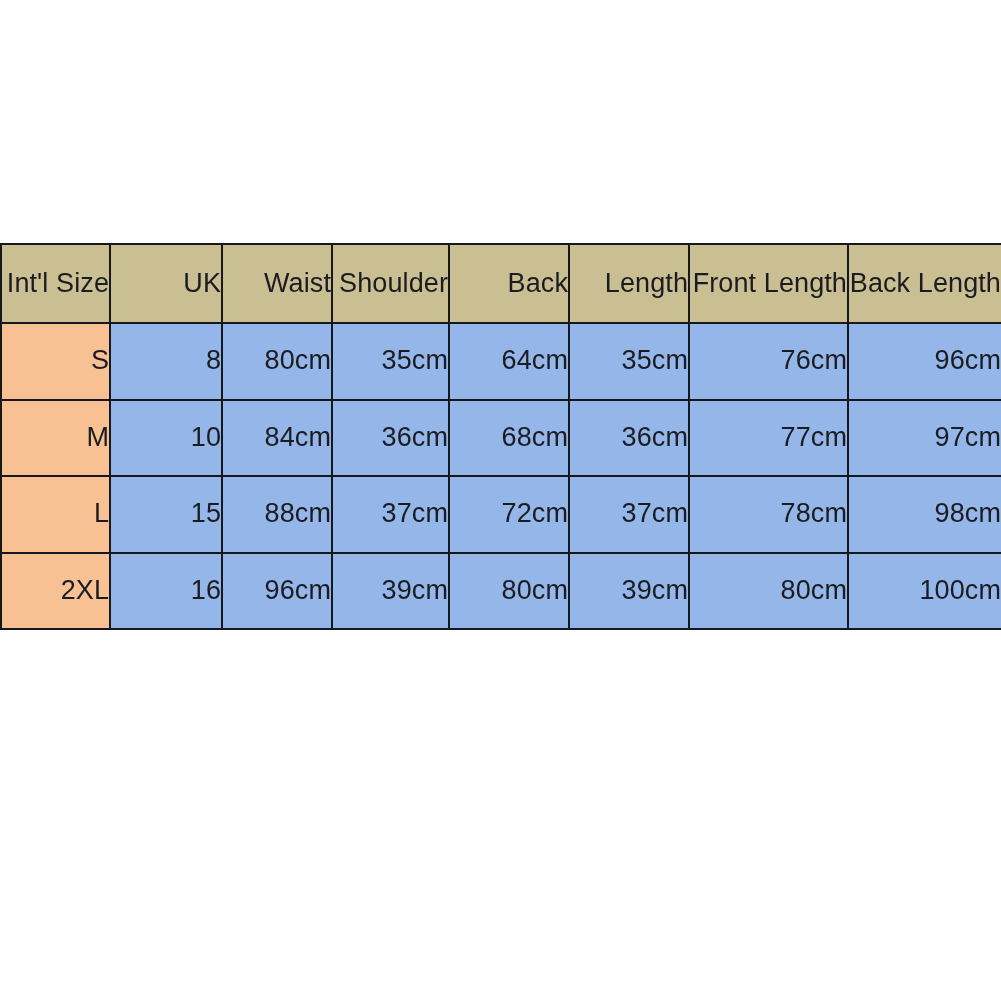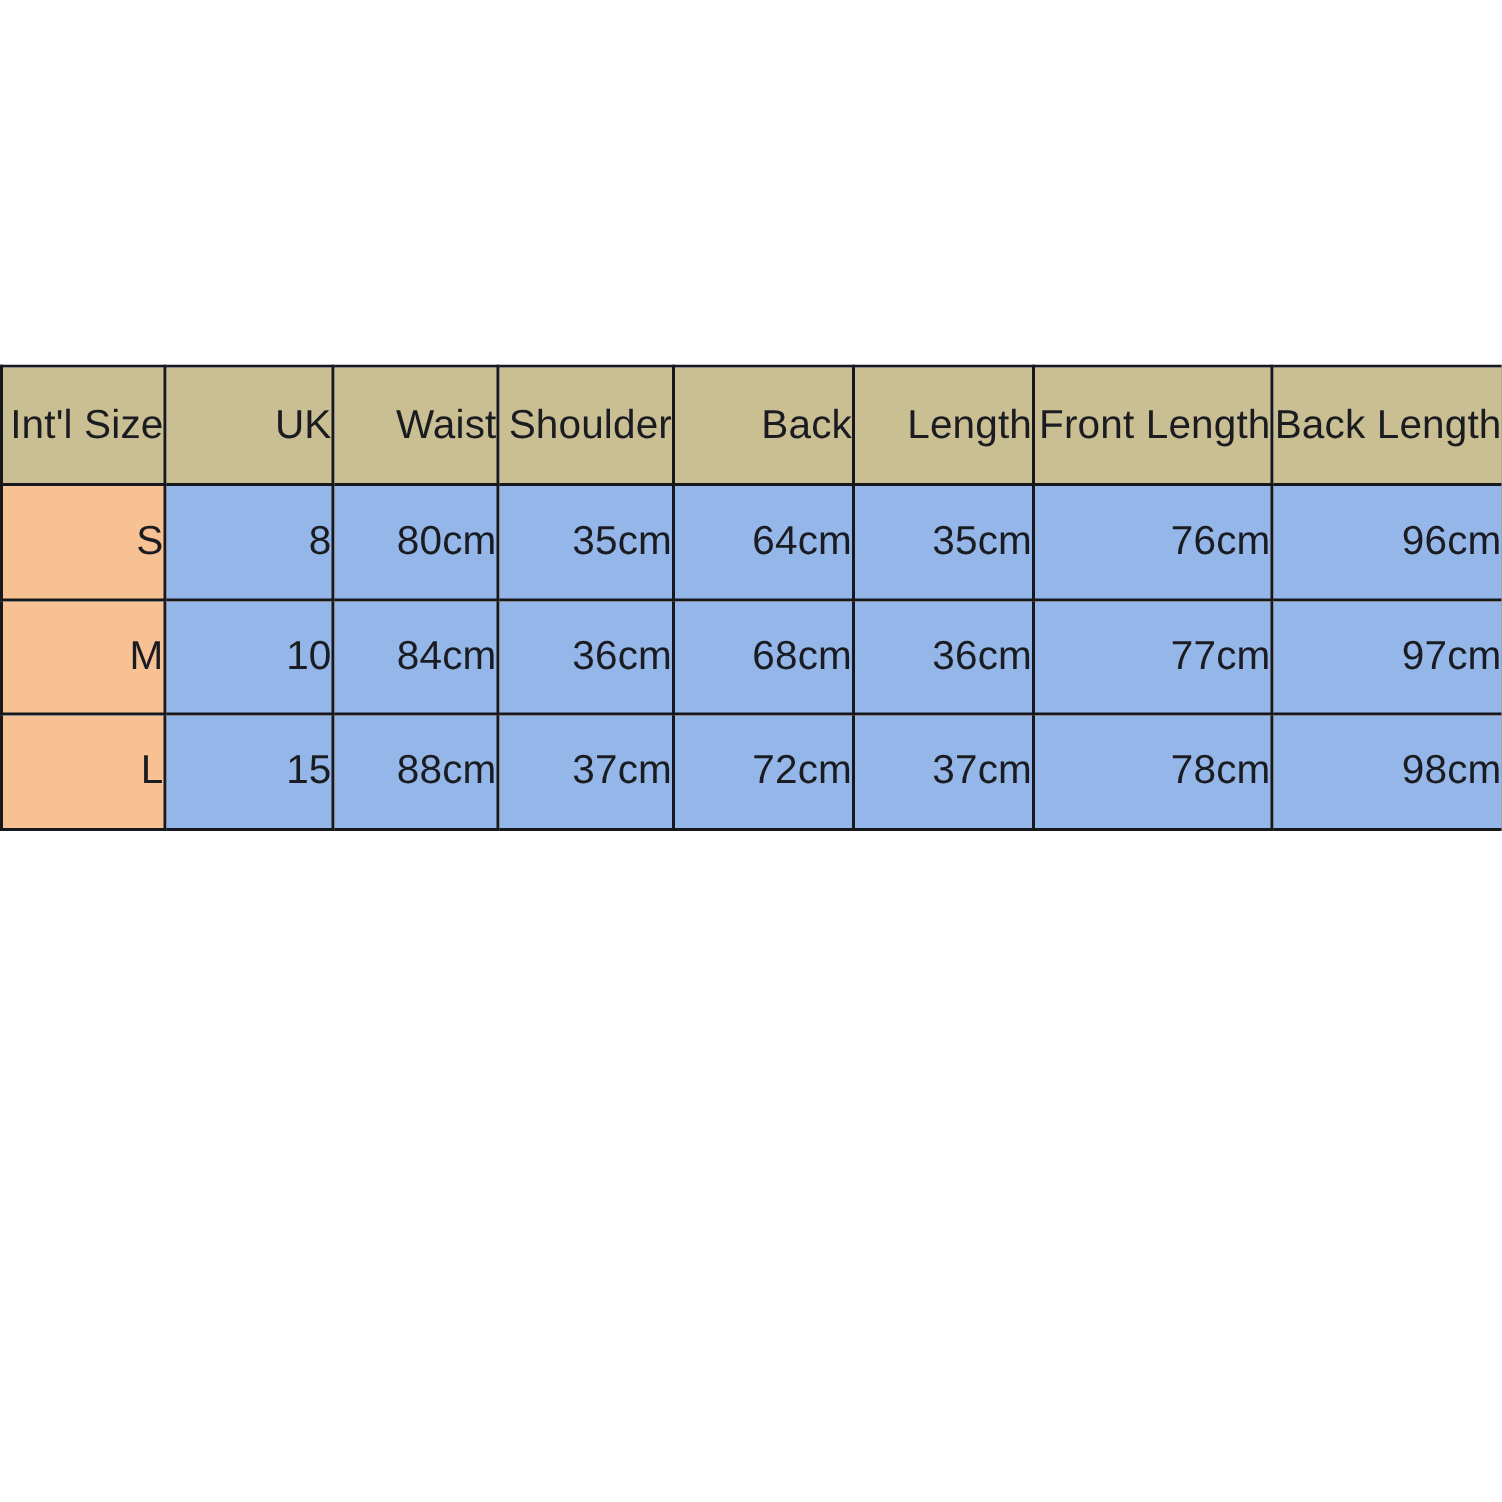--- a/index.html
+++ b/index.html
@@ -126,15 +126,25 @@
       <tr>
         <td class="size-col">L</td>
         <td>15</td>
         <td>88cm</td>
         <td>37cm</td>
         <td>72cm</td>
         <td>37cm</td>
         <td>78cm</td>
         <td>98cm</td>
       </tr>
+      <tr>
+        <td class="size-col">2XL</td>
+        <td>16</td>
+        <td>96cm</td>
+        <td>39cm</td>
+        <td>80cm</td>
+        <td>39cm</td>
+        <td>80cm</td>
+        <td>100cm</td>
+      </tr>
     </tbody>
   </table>
 </div>
 
 </body></html>

